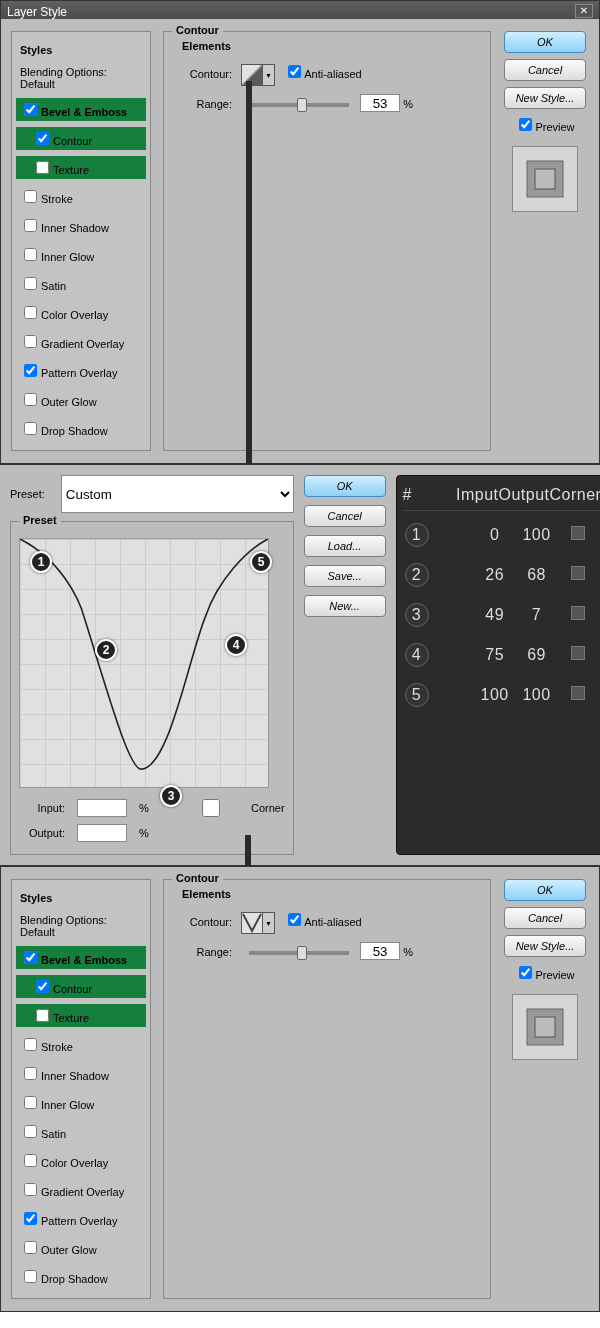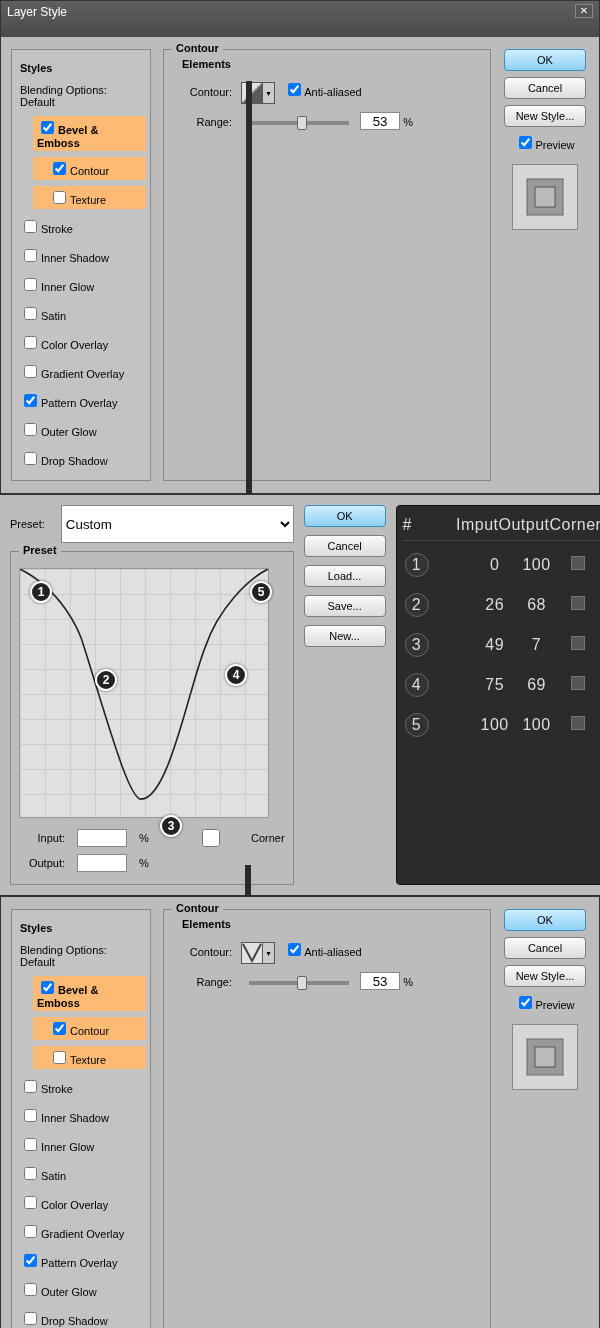--- a/index.html
+++ b/index.html
@@ -1,30 +1,30 @@
 <!DOCTYPE html>
 <html><head>
 <meta charset="utf-8">
 <style>
 * { box-sizing: border-box; }
 body { margin:0; font-family: "Segoe UI", Tahoma, sans-serif; font-size:11px; background:#fff; width:600px; }
 .dialog { border:1px solid #333; background:#bcbcbc; position:relative; }
-.titlebar { background: linear-gradient(#5f5f5f,#4a4a4a); color:#fff; height:36px; line-height:22px; padding:0 6px; font-size:12px; display:flex; justify-content:space-between; }
+.titlebar { background: linear-gradient(#5f5f5f,#4a4a4a); color:#fff; height:18px; line-height:22px; padding:0 6px; font-size:12px; display:flex; justify-content:space-between; }
 .closebtn { width:18px; height:14px; border:1px solid #888; background:#555; text-align:center; line-height:12px; margin-top:3px; font-size:10px;}
 .panel { background:#bcbcbc; padding:12px 10px; display:flex; gap:12px; }
 .styles-box { border:1px solid #888; background:#c3c3c3; width:140px; padding:4px; }
 .right-area { display:flex; gap:10px; flex:1; }
 .fieldset { border:1px solid #888; padding:8px 10px; flex:1; position:relative; background:#bcbcbc; }
 .fieldset .legend { position:absolute; top:-8px; left:8px; background:#bcbcbc; padding:0 4px; font-weight:bold; }
 .fieldset .sublegend { font-weight:bold; margin-bottom:10px; margin-left:8px;}
 .btncol { display:flex; flex-direction:column; gap:6px; width:88px; align-items:center; }
-.btn { width:82px; height:22px; border:1px solid #7e7e7e; border-radius:4px; background:linear-gradient(#fafafa,#dcdcdc); font-size:11px; }
+.btn { width:82px; height:22px; border:1px solid #7e7e7e; border-radius:4px; background:linear-gradient(#fafafa,#dcdcdc); font-size:11px;font-style:italic; }
 .btn.default { background:linear-gradient(#cfeeff,#8fd0f5); border-color:#3a8ec4; }
 .row { margin:6px 0; padding:2px 4px; }
-.row.sel { background:#fdba74;margin-left:17px; }
+.row.sel { background:#15803d; }
 .row.bold { font-weight:bold; }
 .row input[type=checkbox]{ margin-right:4px; }
 .sub { padding-left:16px; }
 .prevbox { width:66px; height:66px; border:1px solid #888; background:#d6d6d6; margin-top:6px; display:flex; align-items:center; justify-content:center;}
 .swatch { width:22px; height:22px; border:1px solid #555; background:linear-gradient(135deg,#e2e2e2 45%, #5a5a5a 55%); display:inline-block; vertical-align:middle;}
 .swatch.v { background:#e2e2e2; position:relative; display:inline-flex; align-items:center; justify-content:center; font-weight:bold; font-size:16px; color:#444;}
 .dropbtn { width:12px; height:22px; border:1px solid #555; border-left:none; background:#ccc; display:inline-flex; align-items:center; justify-content:center; font-size:8px; vertical-align:middle;}
 .slider { width:100px; height:4px; background:#888; display:inline-block; vertical-align:middle; position:relative; margin:0 8px;}
 .slider .thumb{ position:absolute; top:-5px; left:48%; width:10px; height:14px; background:#ddd; border:1px solid #666; border-radius:2px;}
 .txt { width:40px; height:18px; border:1px solid #888; text-align:center; background:#fff;}

